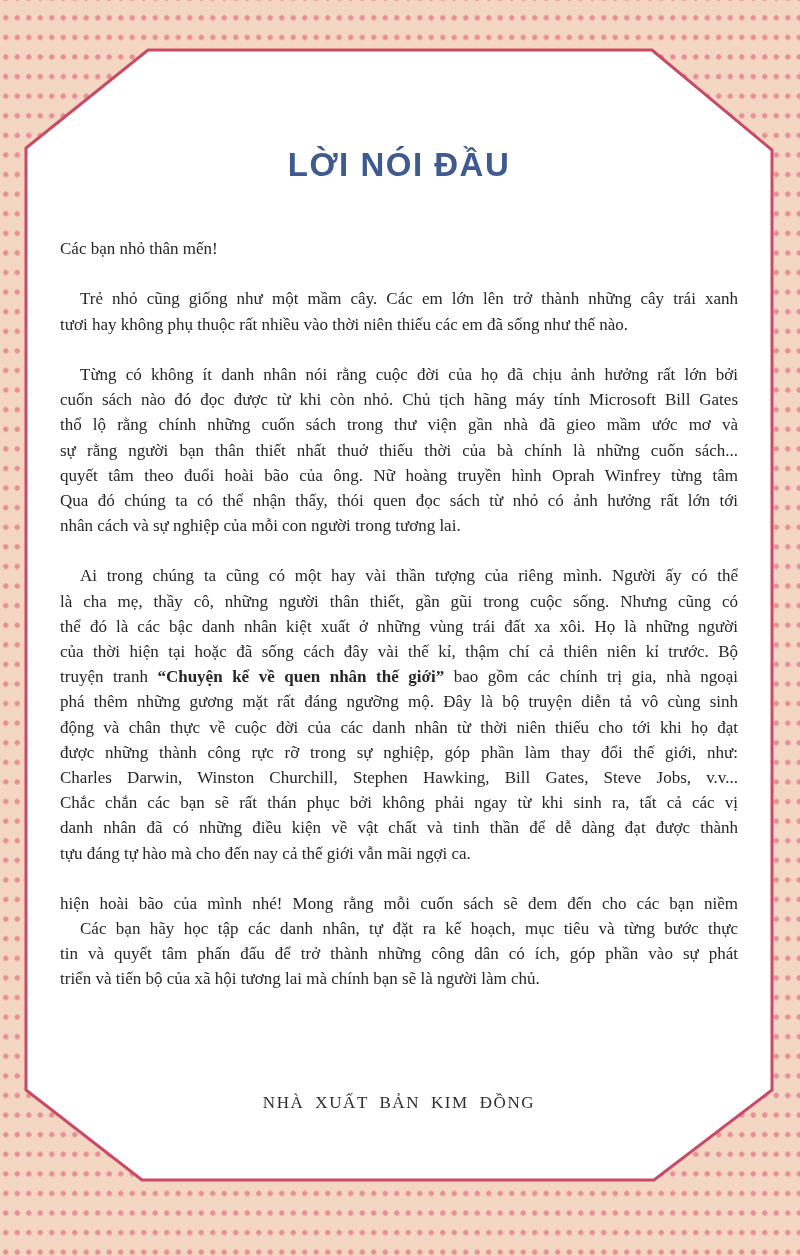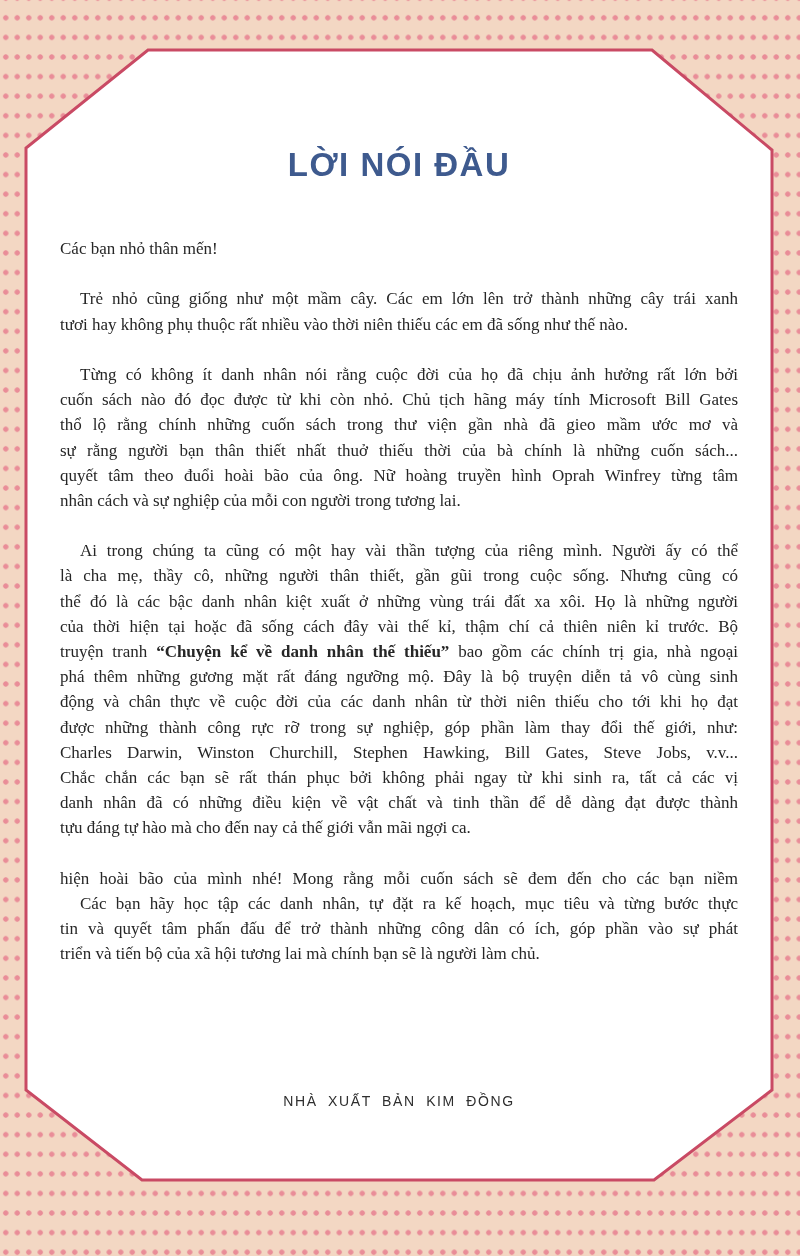--- a/index.html
+++ b/index.html
@@ -28,22 +28,22 @@
     .line {
       display: block; text-align: justify; text-align-last: justify;
       white-space: nowrap; height: 25.2px; overflow: visible;
     }
     .line.first { padding-left: 20px; }
     .line.last { text-align-last: left; }
     .bold { font-weight: bold; }
     .signature {
       position: absolute; left: 0; width: 678px; top: 1093px;
       text-align: center;
-      font-family: Liberation Sans, sans-serif;
-      font-size: 14px; letter-spacing: 1.6px; word-spacing: 5px;
+      font-family: Liberation Serif, serif;
+      font-size: 17px; letter-spacing: 1.6px; word-spacing: 5px;
       color: #2e2e2e;
     }
   </style>
 </head>
 <body>
 
 <svg class="frame-svg" viewBox="0 0 800 1256" xmlns="http://www.w3.org/2000/svg">
   <polygon points="148,50 652,50 772,150 772,1090 654,1180 142,1180 26,1090 26,148" fill="#ffffff" stroke="#c94a64" stroke-width="3" stroke-linejoin="miter"></polygon>
 </svg>
 
@@ -59,29 +59,30 @@
       <span class="line first">Trẻ nhỏ cũng giống như một mầm cây. Các em lớn lên trở thành những cây trái xanh</span>
       <span class="line last">tươi hay không phụ thuộc rất nhiều vào thời niên thiếu các em đã sống như thế nào.</span>
     </p>
 
     <p class="para">
       <span class="line first">Từng có không ít danh nhân nói rằng cuộc đời của họ đã chịu ảnh hưởng rất lớn bởi</span>
       <span class="line">cuốn sách nào đó đọc được từ khi còn nhỏ. Chủ tịch hãng máy tính Microsoft Bill Gates</span>
       <span class="line">thổ lộ rằng chính những cuốn sách trong thư viện gần nhà đã gieo mầm ước mơ và</span>
       <span class="line">sự rằng người bạn thân thiết nhất thuở thiếu thời của bà chính là những cuốn sách...</span>
       <span class="line">quyết tâm theo đuổi hoài bão của ông. Nữ hoàng truyền hình Oprah Winfrey từng tâm</span>
+      <span class="line">Qua đó chúng ta có thể nhận thấy, thói quen đọc sách từ nhỏ có ảnh hưởng rất lớn tới</span>
       <span class="line last">nhân cách và sự nghiệp của mỗi con người trong tương lai.</span>
     </p>
 
     <p class="para">
       <span class="line first">Ai trong chúng ta cũng có một hay vài thần tượng của riêng mình. Người ấy có thể</span>
       <span class="line">là cha mẹ, thầy cô, những người thân thiết, gần gũi trong cuộc sống. Nhưng cũng có</span>
       <span class="line">thể đó là các bậc danh nhân kiệt xuất ở những vùng trái đất xa xôi. Họ là những người</span>
       <span class="line">của thời hiện tại hoặc đã sống cách đây vài thế kỉ, thậm chí cả thiên niên kỉ trước. Bộ</span>
-      <span class="line"><span>truyện tranh </span><span class="bold">“Chuyện kể về danh nhân thế thiếu”</span><span> bao gồm các chính trị gia, nhà ngoại</span></span>
+      <span class="line"><span>truyện tranh </span><span class="bold">“Chuyện kể về quen nhân thế giới”</span><span> bao gồm các chính trị gia, nhà ngoại</span></span>
       <span class="line">phá thêm những gương mặt rất đáng ngưỡng mộ. Đây là bộ truyện diễn tả vô cùng sinh</span>
       <span class="line">động và chân thực về cuộc đời của các danh nhân từ thời niên thiếu cho tới khi họ đạt</span>
       <span class="line">được những thành công rực rỡ trong sự nghiệp, góp phần làm thay đổi thế giới, như:</span>
       <span class="line">Charles Darwin, Winston Churchill, Stephen Hawking, Bill Gates, Steve Jobs, v.v...</span>
       <span class="line">Chắc chắn các bạn sẽ rất thán phục bởi không phải ngay từ khi sinh ra, tất cả các vị</span>
       <span class="line">danh nhân đã có những điều kiện về vật chất và tinh thần để dễ dàng đạt được thành</span>
       <span class="line last">tựu đáng tự hào mà cho đến nay cả thế giới vẫn mãi ngợi ca.</span>
     </p>
 
     <p class="para">

